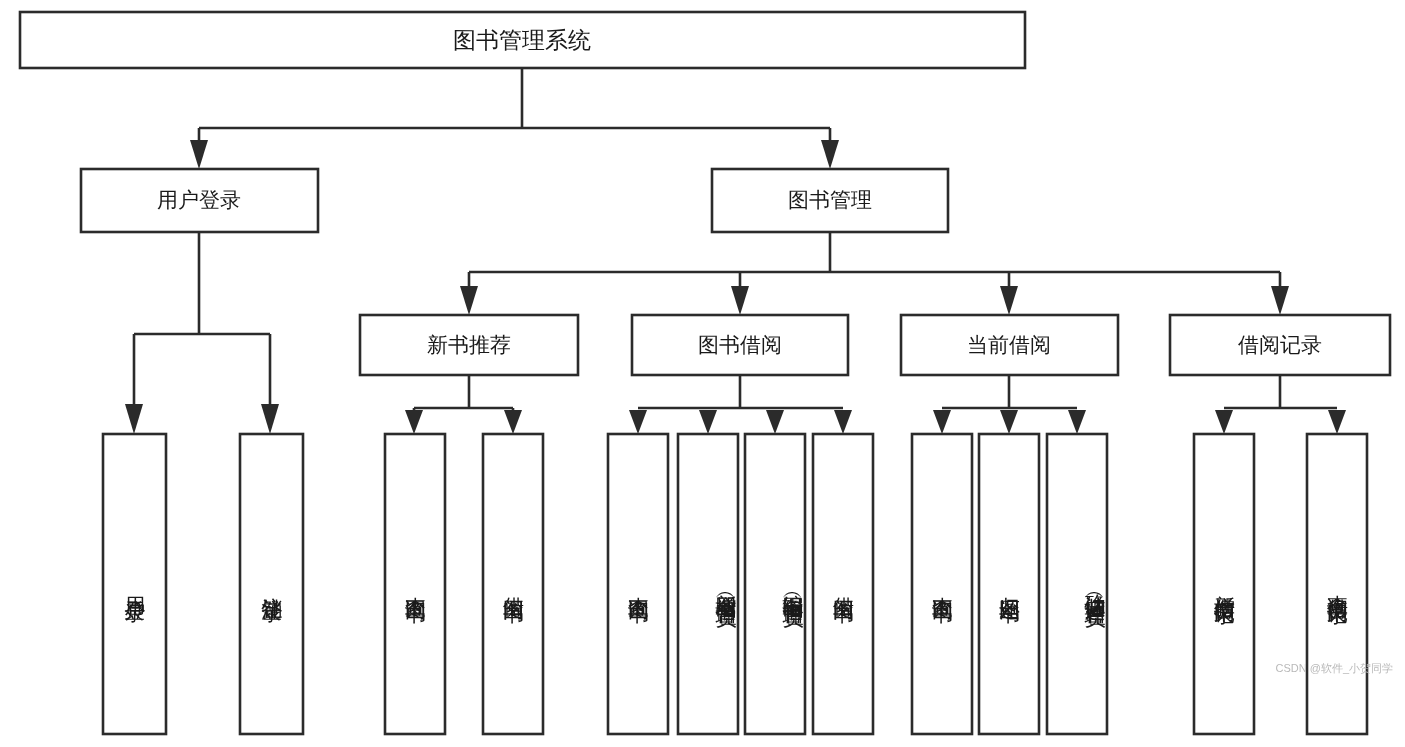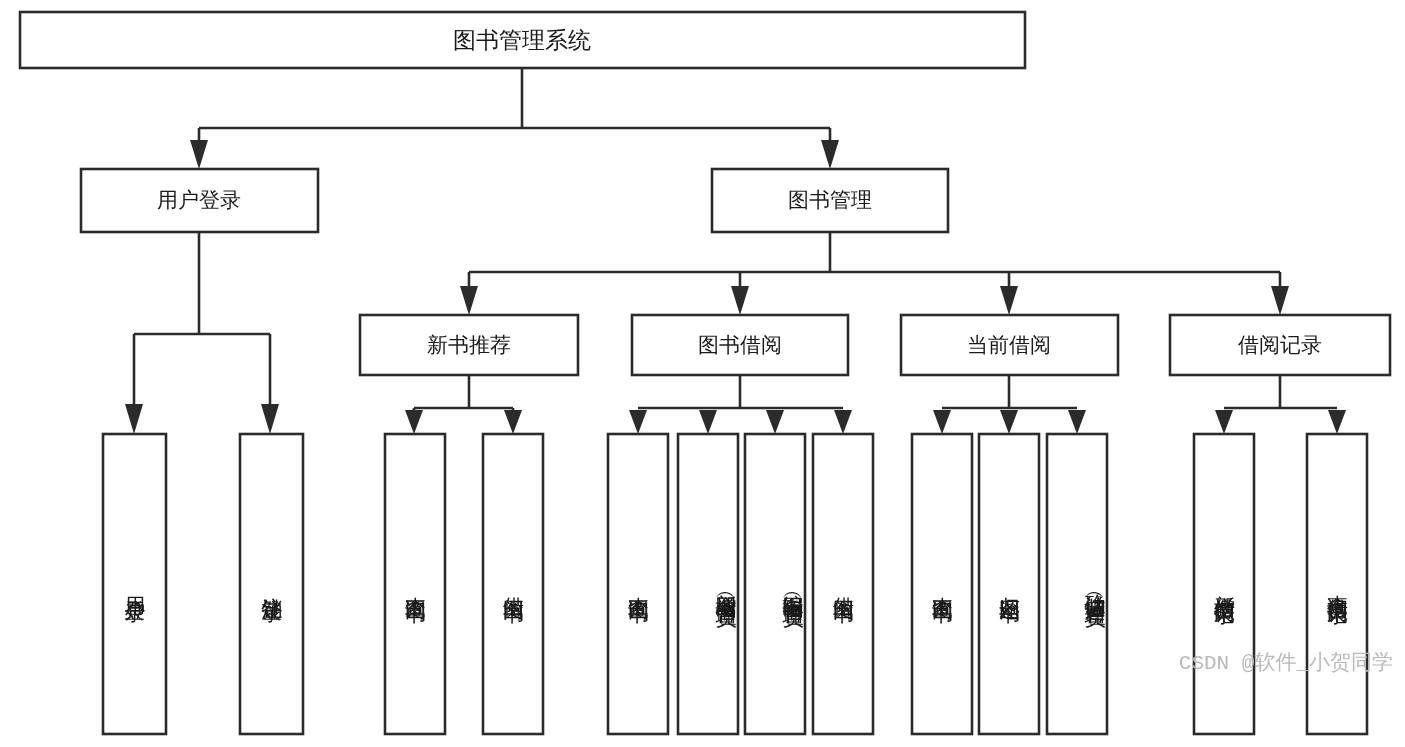--- a/index.html
+++ b/index.html
@@ -63,22 +63,22 @@
     align-items: flex-start;
     justify-content: center;
     white-space: nowrap;
     pointer-events: none;
   }
   .vlabel.centered { align-items: center; }
   .watermark {
     position: absolute;
     right: 12px;
     bottom: 4px;
-    font-family: Liberation Mono, monospace;
-    font-size: 21px;
+    font-family: Liberation Sans, sans-serif;
+    font-size: 11px;
     color: #b9b9b9;
     white-space: nowrap;
   }
 </style>
 </head>
 <body>
 
 <div id="diagram-root">
 
   <svg class="flow" viewBox="0 0 1405 747" xmlns="http://www.w3.org/2000/svg">

